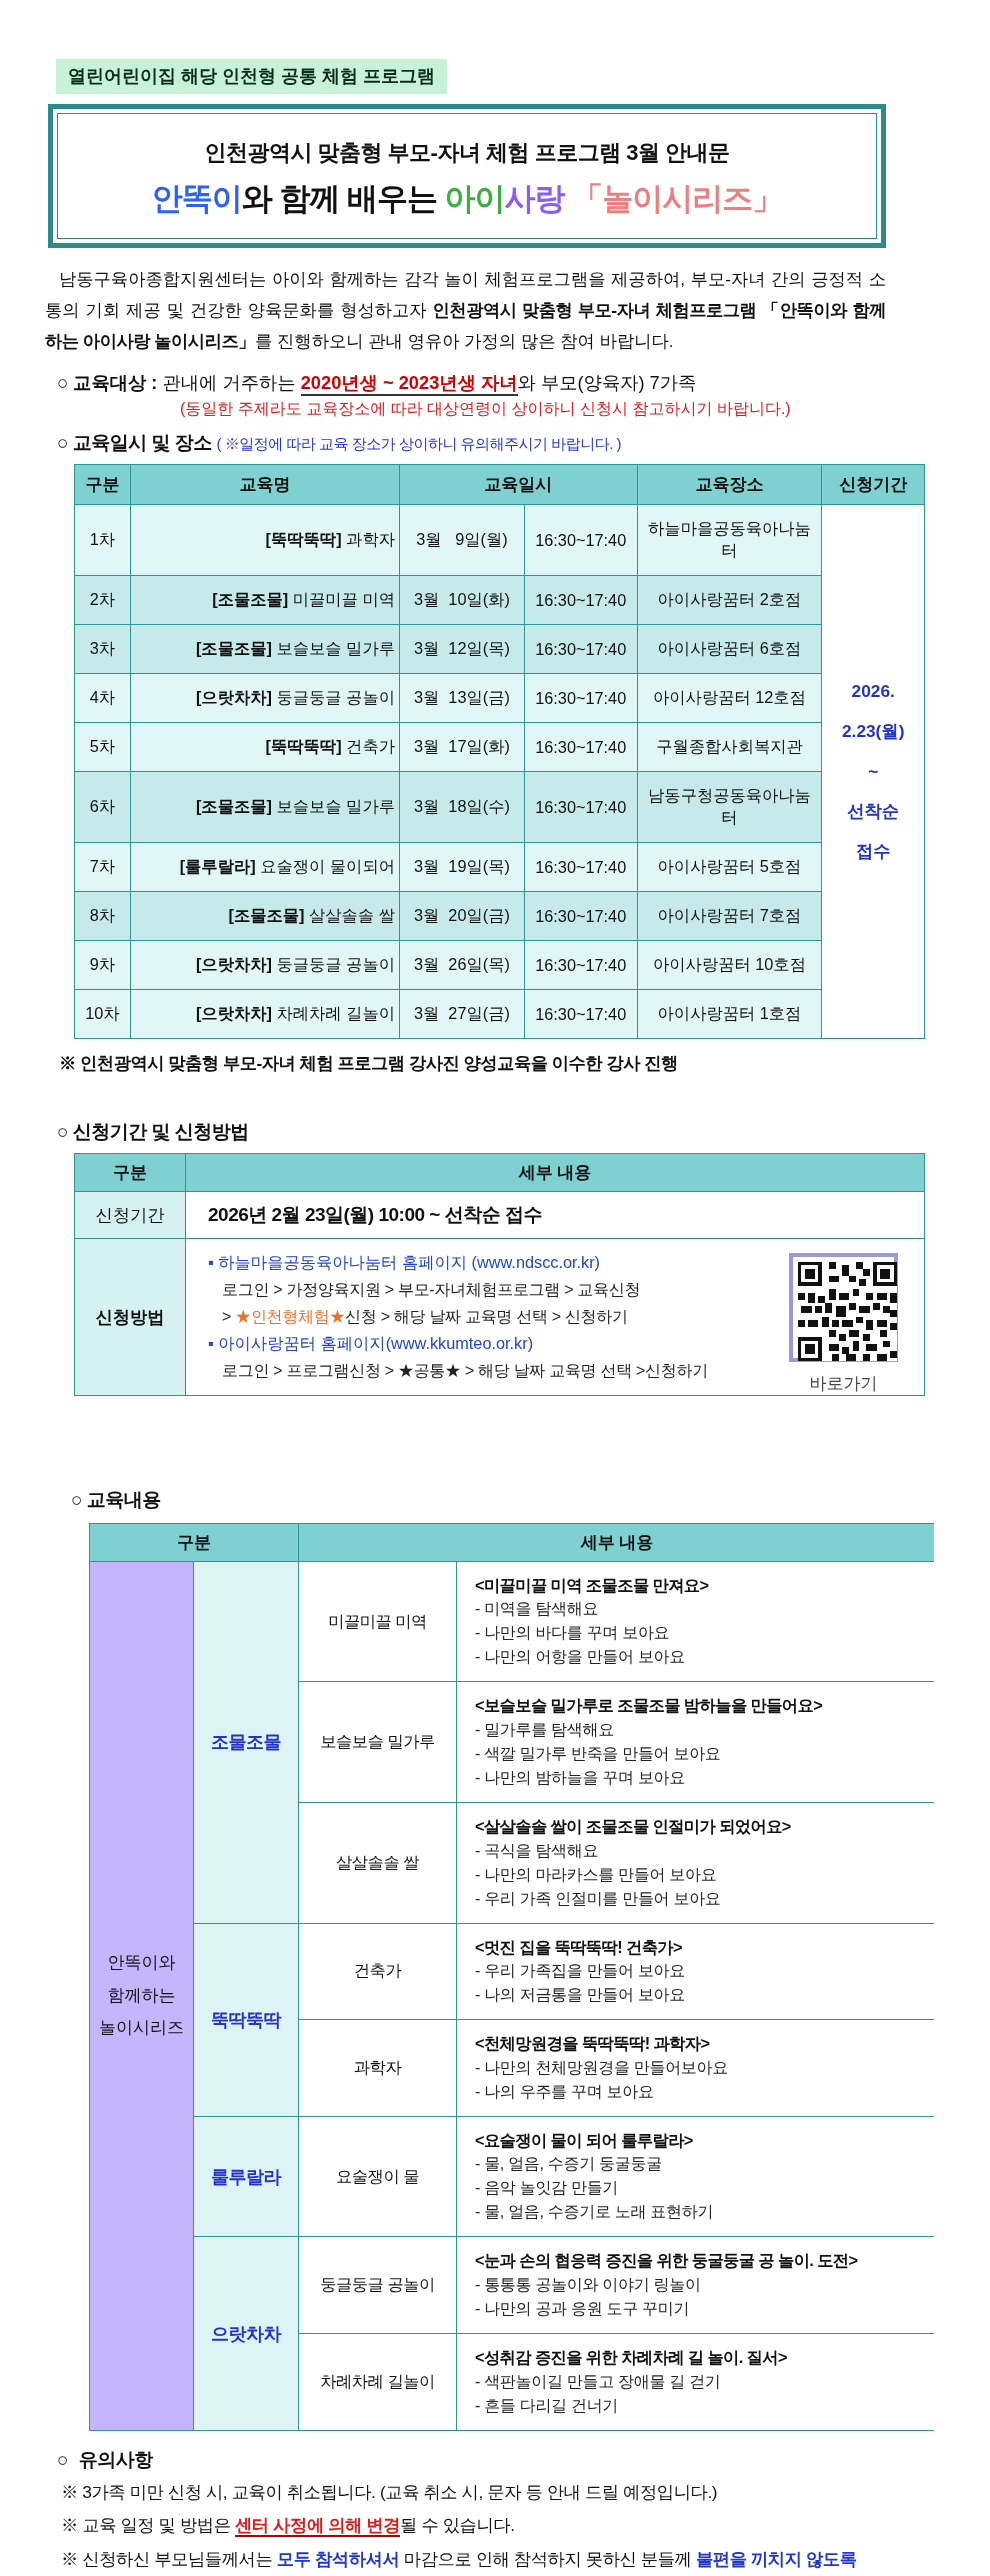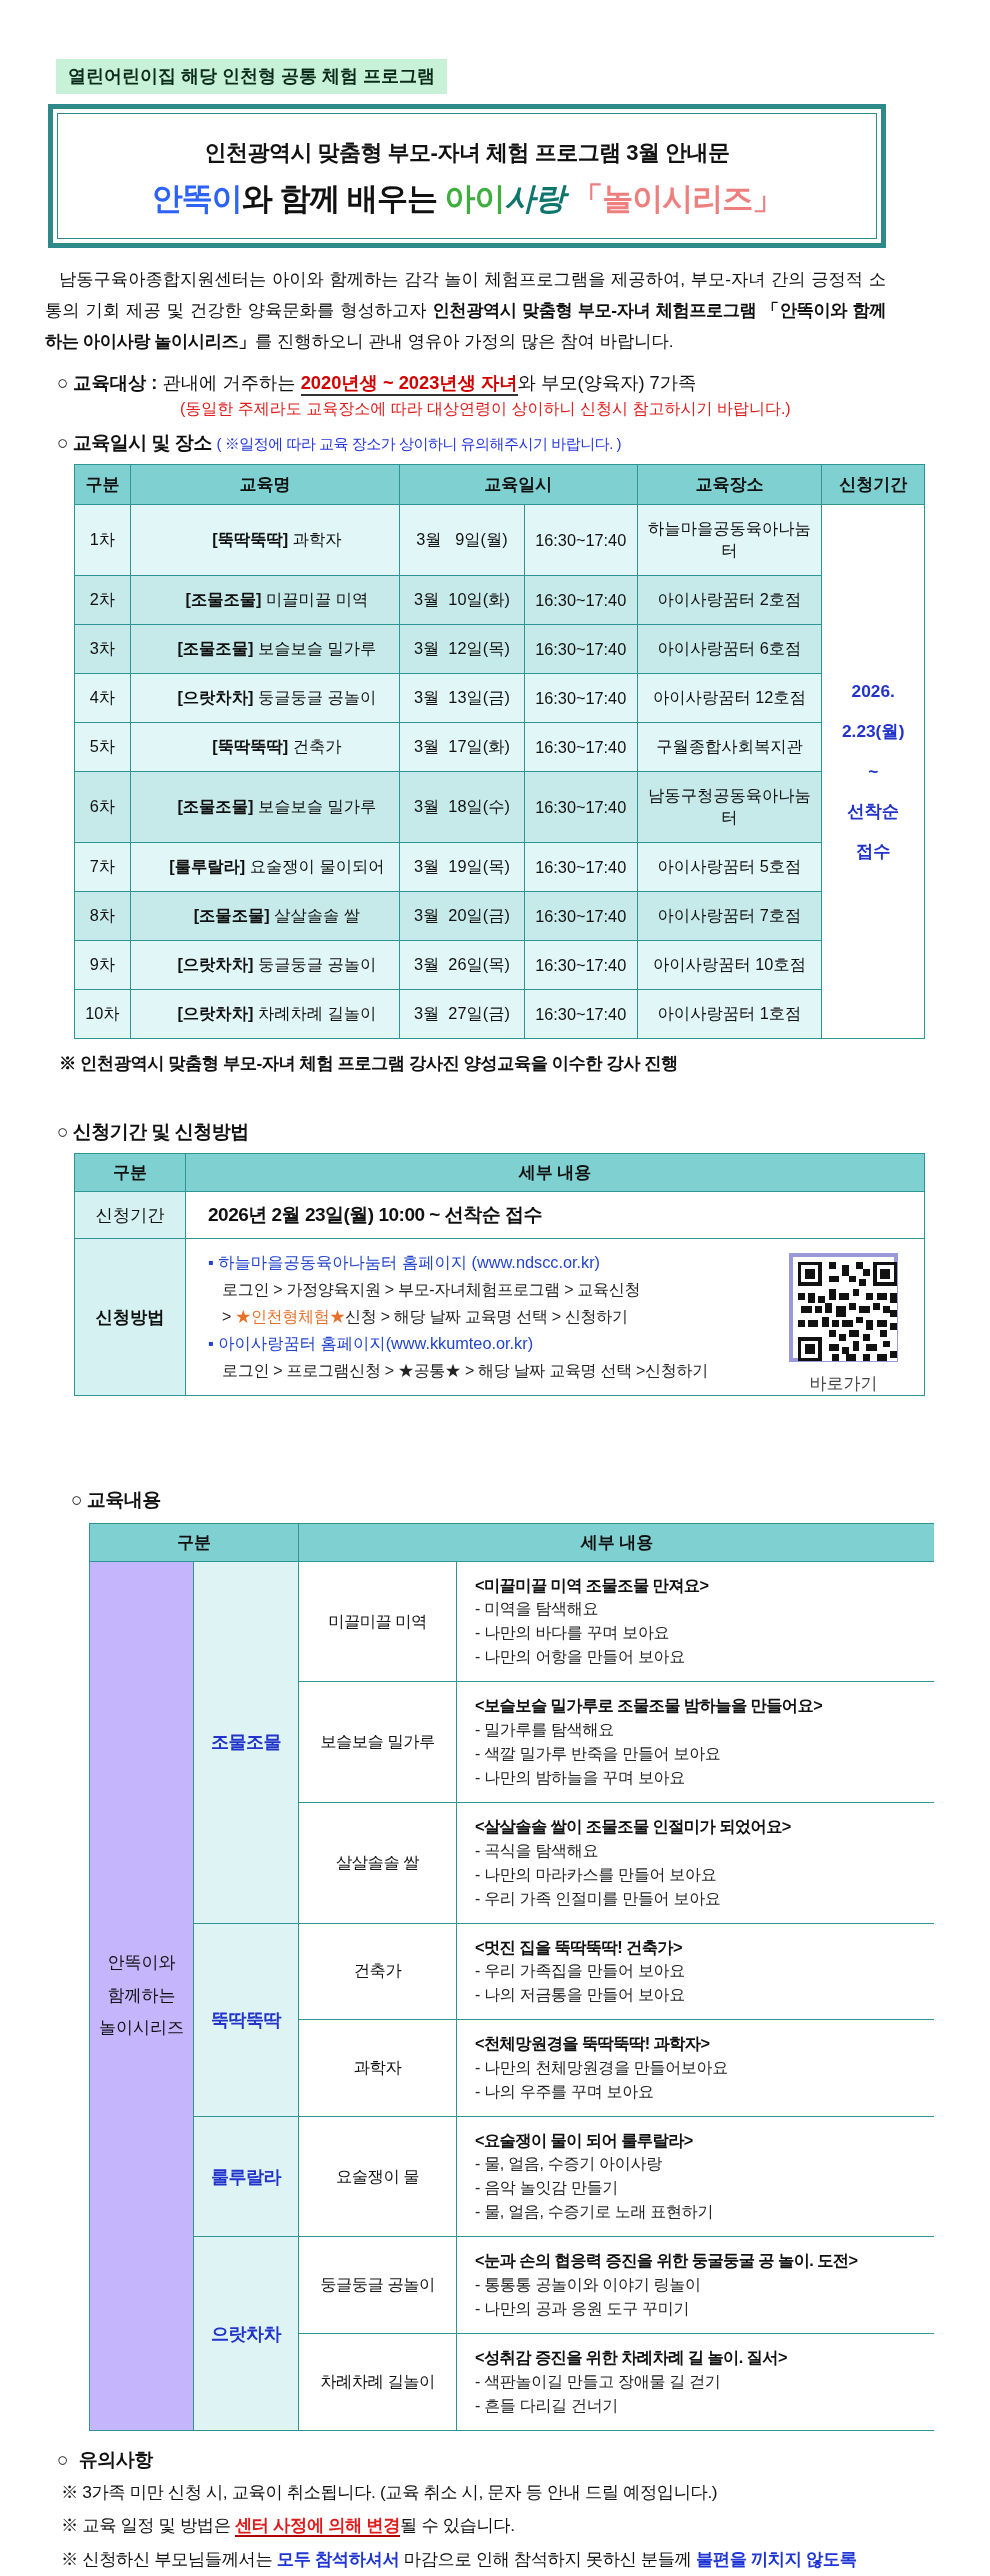--- a/index.html
+++ b/index.html
@@ -10,21 +10,21 @@
   .badge { display:inline-block; margin:59px 0 0 56px; background:#c8f2d7; padding:5px 12px 6px;
            font-size:18px; font-weight:bold; color:#0c2b1a; }
 
   
   .title-box { margin:10px 48px 0; border:5px solid #2e8a8a; padding:4px; }
   .title-inner { border:1px solid #2e8a8a; text-align:center; padding:24px 8px 18px; }
   .title-line1 { font-size:22px; font-weight:bold; letter-spacing:-0.5px; }
   .title-line2 { font-size:31px; font-weight:bold; margin-top:10px; letter-spacing:-1px; }
   .c-blue   { color:#2c62f6; }
   .c-green  { color:#3fae3f; }
-  .c-orange { color:#0f766e;font-style:italic; }
+  .c-orange { color:#8b5cf6; }
   .c-coral  { color:#ee7f7f; }
 
   
   .intro { margin:16px 48px 0 45px; font-size:17.3px; line-height:1.78; text-align:justify; text-indent:14px; }
   .intro b { letter-spacing:-0.5px; }
 
   
   .line-target { margin:14px 0 0 57px; font-size:18.3px; }
   .red-underline { color:#d40000; font-weight:bold; border-bottom:2px solid #333; padding-bottom:1px; }
   .line-note-red { margin:4px 0 0 180px; font-size:16px; color:#e01b1b; }
@@ -33,21 +33,21 @@
 
   
   table { border-collapse:collapse; table-layout:fixed; }
   th, td { border:1.5px solid #2f9494; }
 
   
   .schedule-table { width:851px; margin:8px 0 0 74px; }
   .schedule-table th { background:#7fd0d0; font-size:17px; font-weight:bold; padding:8px 2px; }
   .schedule-table td { font-size:16.3px; text-align:center; padding:13px 4px; background:#e1f6f6; }
   .schedule-table tr.shaded td { background:#c6e9e9; }
-  .schedule-table td.name { text-align:center; padding-left:28px; }
+  .schedule-table td.name { text-align:right; padding-left:28px; }
   .schedule-table td.name .tag { font-weight:bold; }
   .schedule-table td.date { white-space:pre; }
   .schedule-table td.period { background:#ffffff; color:#2233cc; font-weight:bold; font-size:17.3px;
                               line-height:2.3; vertical-align:middle; }
   .footnote { margin:12px 0 0 59px; font-size:17.3px; font-weight:bold; letter-spacing:-0.5px; }
 
   
   .apply-heading { margin-top:44px; }
   .apply-table { width:851px; margin:8px 0 0 74px; }
   .apply-table th { background:#7fd0d0; font-size:17px; padding:7px 2px; }
@@ -371,21 +371,21 @@
           <div class="detail-title">&lt;천체망원경을 뚝딱뚝딱! 과학자&gt;</div>
           <div class="detail-bullet">- 나만의 천체망원경을 만들어보아요</div>
           <div class="detail-bullet">- 나의 우주를 꾸며 보아요</div>
         </td>
       </tr>
       <tr>
         <td class="group">룰루랄라</td>
         <td class="activity">요술쟁이 물</td>
         <td class="detail">
           <div class="detail-title">&lt;요술쟁이 물이 되어 룰루랄라&gt;</div>
-          <div class="detail-bullet">- 물, 얼음, 수증기 아이사랑</div>
+          <div class="detail-bullet">- 물, 얼음, 수증기 둥굴둥굴</div>
           <div class="detail-bullet">- 음악 놀잇감 만들기</div>
           <div class="detail-bullet">- 물, 얼음, 수증기로 노래 표현하기</div>
         </td>
       </tr>
       <tr>
         <td class="group" rowspan="2">으랏차차</td>
         <td class="activity">둥글둥글 공놀이</td>
         <td class="detail">
           <div class="detail-title">&lt;눈과 손의 협응력 증진을 위한 둥굴둥굴 공 놀이. 도전&gt;</div>
           <div class="detail-bullet">- 통통통 공놀이와 이야기 링놀이</div>

